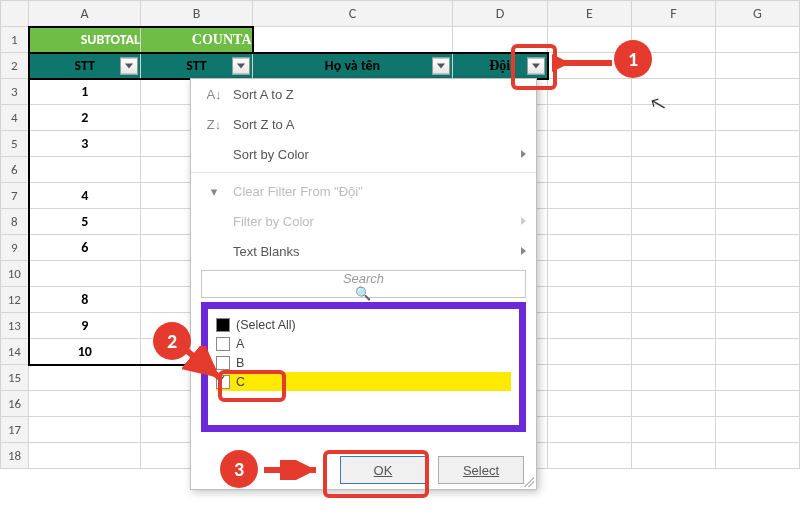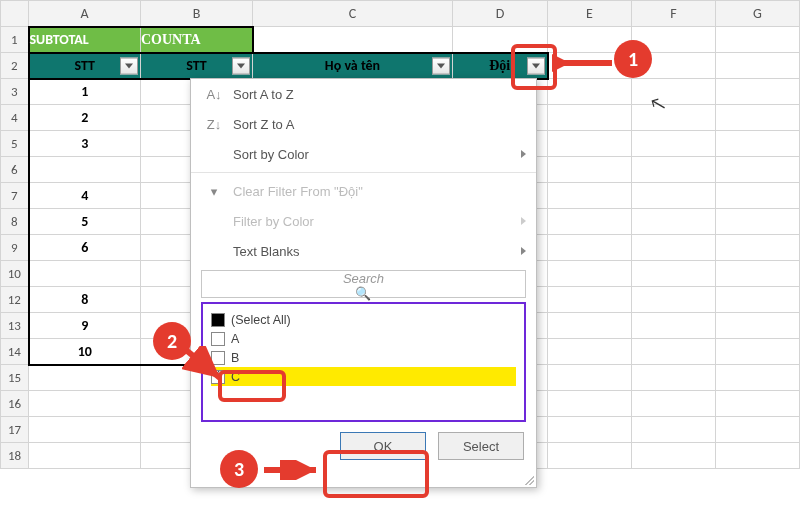--- a/index.html
+++ b/index.html
@@ -42,21 +42,21 @@
   .colA { width: 112px; }
   .colB { width: 112px; }
   .colC { width: 200px; }
   .colD { width: 95px; }
   .colE, .colF, .colG { width: 84px; }
   
   .greenhdr {
     background: #6fbd46;
     color: #fff;
     font-weight: bold;
-    text-align: left;
+    text-align: right;
     border: 1px solid #2f6b1e;
   }
   
   .subhdr {
     background: #0f766e;
     font-weight: bold;
     text-align: center;
     position: relative;
   }
   .filterbtn {
@@ -126,22 +126,22 @@
     border: 1px solid #c7c7c7;
     display: flex;
     align-items: center;
     padding: 0 6px;
     color: #999;
     font-style: italic;
     justify-content: space-between;
     flex-direction: column;
   }
   .checklist {
-    margin: 4px 10px 2px 10px;
-    border: 2px solid #6d28d9;
+    margin: 4px 10px 16px 10px;
+    border: 7px solid #6d28d9;
     padding: 6px 8px;
     height: 104px;
   }
   .chkrow {
     display: flex;
     align-items: center;
     gap: 6px;
     height: 19px;
     font-size: 12.5px;
     color: #444;
@@ -157,21 +157,22 @@
     content: "✓";
     position: absolute;
     left: 0; top: -3px;
     font-size: 11px;
     color: #000;
   }
   .btnbar {
     display: flex;
     justify-content: flex-end;
     gap: 12px;
-    padding: 8px 12px 27px 12px;
+    padding: 8px 12px 5px 12px;
+    text-decoration: underline;
   }
   .btn {
     width: 84px;
     height: 26px;
     border: 1px solid #adadad;
     background: #f0f0f0;
     font-size: 13px;
     cursor: pointer;
     display:flex;align-items:center;justify-content:center;
   }

